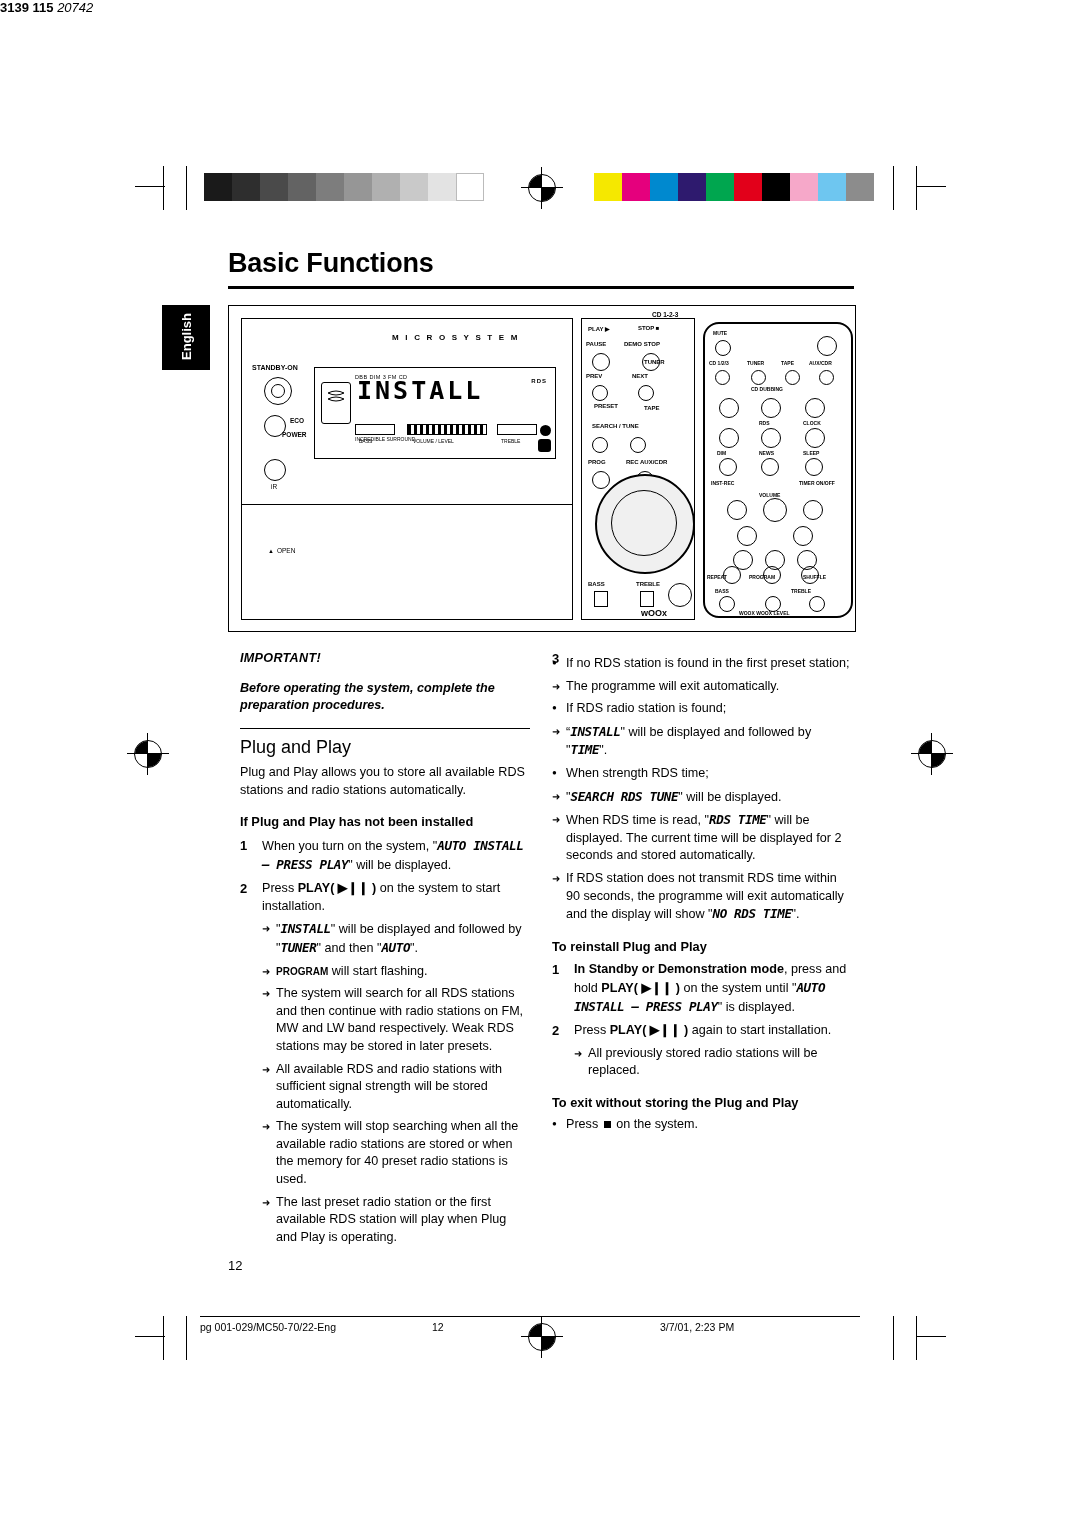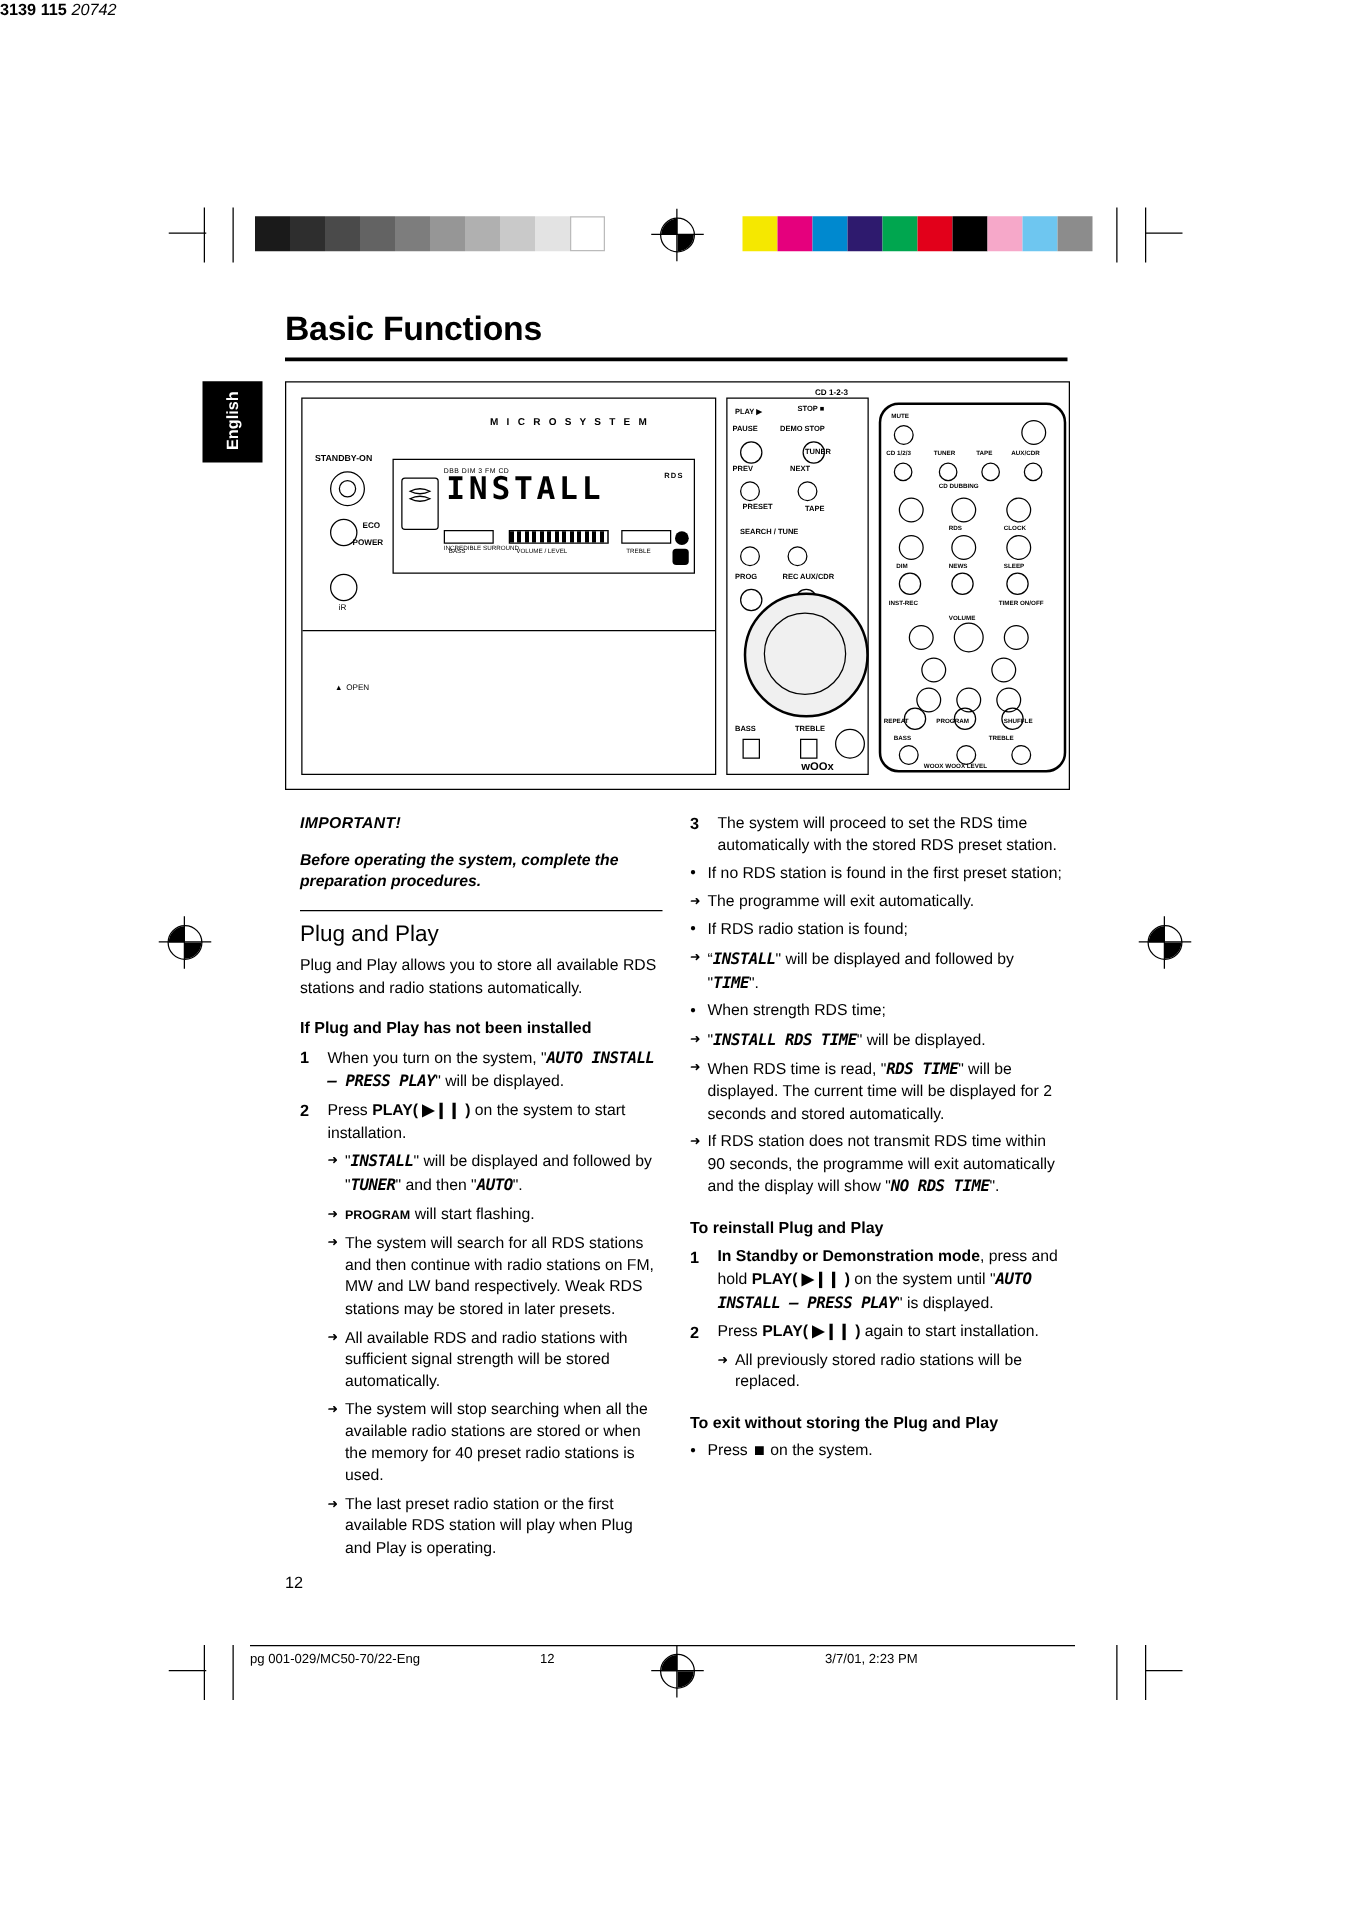--- a/index.html
+++ b/index.html
@@ -291,28 +291,27 @@
       <div class="arr">The system will search for all RDS stations and then continue with radio stations on FM, MW and LW band respectively. Weak RDS stations may be stored in later presets.</div>
       <div class="arr">All available RDS and radio stations with sufficient signal strength will be stored automatically.</div>
       <div class="arr">The system will stop searching when all the available radio stations are stored or when the memory for 40 preset radio stations is used.</div>
       <div class="arr">The last preset radio station or the first available RDS station will play when Plug and Play is operating.</div>
     </div>
   </div>
 
   <div class="col colR">
     <div class="item" style="margin-top:0;">
       <span class="num">3</span>
-      <span>The system will proceed to set the RDS time automatically with the stored RDS preset station.</span>
     </div>
     <div class="bullet">If no RDS station is found in the first preset station;</div>
     <div class="arr">The programme will exit automatically.</div>
     <div class="bullet">If RDS radio station is found;</div>
     <div class="arr">“<span class="lcd">INSTALL</span><span>" will be displayed and followed by "</span><span class="lcd">TIME</span><span>".</span></div>
     <div class="bullet">When strength RDS time;</div>
-    <div class="arr"><span>"</span><span class="lcd">INSTALL RDS TIME</span><span>" will be displayed.</span></div>
+    <div class="arr"><span>"</span><span class="lcd">SEARCH RDS TUNE</span><span>" will be displayed.</span></div>
     <div class="arr"><span>When RDS time is read, "</span><span class="lcd">RDS TIME</span><span>" will be displayed. The current time will be displayed for 2 seconds and stored automatically.</span></div>
     <div class="arr"><span>If RDS station does not transmit RDS time within 90 seconds, the programme will exit automatically and the display will show "</span><span class="lcd">NO RDS TIME</span><span>".</span></div>
 
     <div class="subhead">To reinstall Plug and Play</div>
     <div class="item">
       <span class="num">1</span>
       <span class="b">In Standby or Demonstration mode</span><span>, press and hold </span><span class="b">PLAY</span><span class="b">( ▶❙❙ )</span><span> on the system until "</span><span class="lcd">AUTO INSTALL – PRESS PLAY</span><span>" is displayed.</span>
     </div>
     <div class="item">
       <span class="num">2</span>

